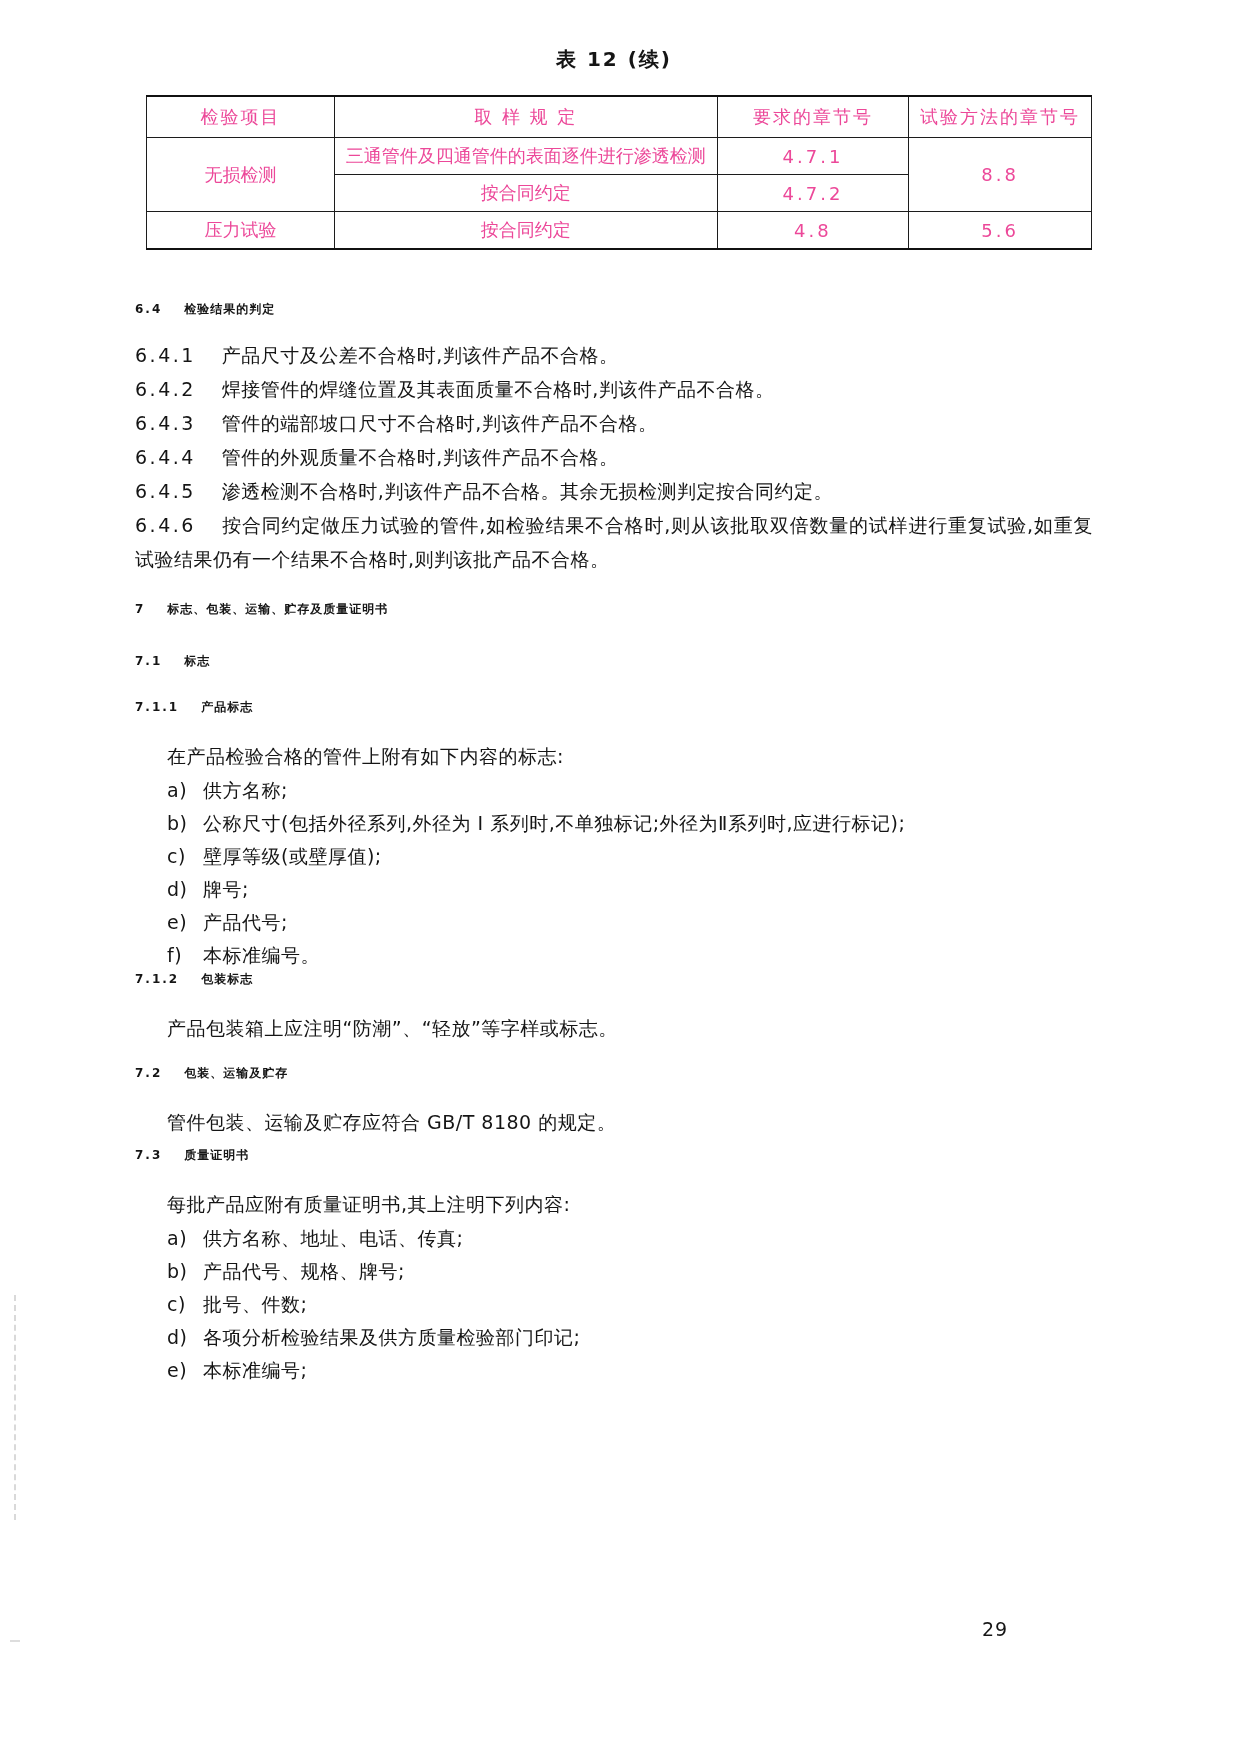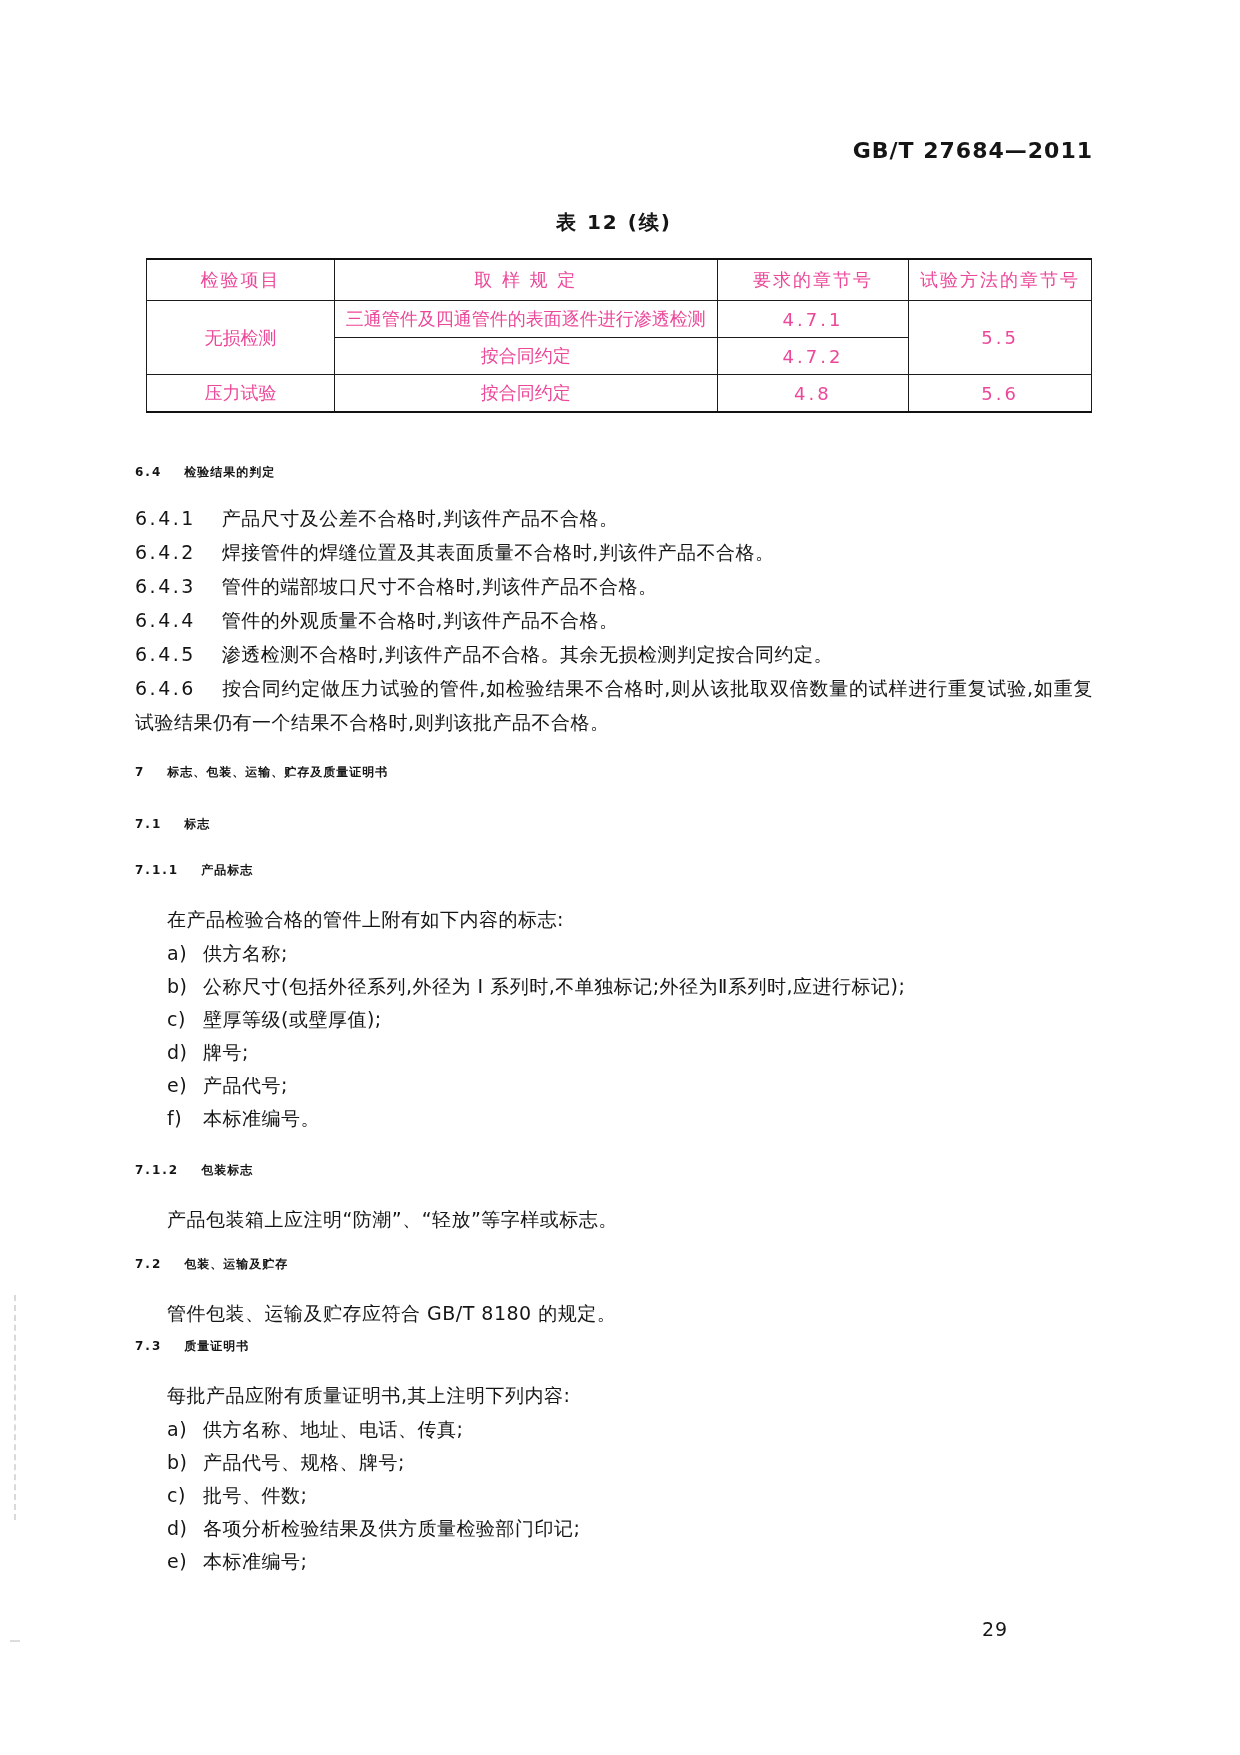--- a/index.html
+++ b/index.html
@@ -60,21 +60,21 @@
     font-size:12px;
     font-weight:bold;
     letter-spacing:1px;
     line-height:26px;
   }
   .h-sec .no { margin-right:22px; letter-spacing:2px; }
   .mt-64  { margin-top:46px; }
   .mt-7   { margin-top:20px; }
   .mt-71  { margin-top:26px; }
   .mt-711 { margin-top:20px; }
-  .mt-712 { margin-top:28px; }
+  .mt-712 { }
   .mt-72  { margin-top:20px; }
   .mt-73  { margin-top:8px; }
   
   .clauses { margin-top:16px; }
   .clause {
     margin:0;
     font-size:19px;
     line-height:34px;
     letter-spacing:0.5px;
     text-align:justify;
@@ -119,37 +119,36 @@
     position:absolute; left:10px; top:1640px;
     width:10px; height:0;
     border-top:2px solid #d4d4d4; opacity:.8;
   }
 </style>
 </head>
 <body>
 
 <div class="doc">
 
-  <div class="std-header">GB/T 27684—2011</div>
 
   <div class="tbl-title">表 12 (续)</div>
 
   <table class="spec">
     <tbody>
         <tr class="hdr">
       <th class="c1">检验项目</th>
       <th class="c2">取 样 规 定</th>
       <th class="c3">要求的章节号</th>
       <th class="c4">试验方法的章节号</th>
     </tr>
     <tr>
       <td rowspan="2">无损检测</td>
       <td>三通管件及四通管件的表面逐件进行渗透检测</td>
       <td class="num">4.7.1</td>
-      <td rowspan="2" class="num">5.5</td>
+      <td rowspan="2" class="num">8.8</td>
     </tr>
     <tr>
       <td>按合同约定</td>
       <td class="num">4.7.2</td>
     </tr>
     <tr>
       <td>压力试验</td>
       <td>按合同约定</td>
       <td class="num">4.8</td>
       <td class="num">5.6</td>

